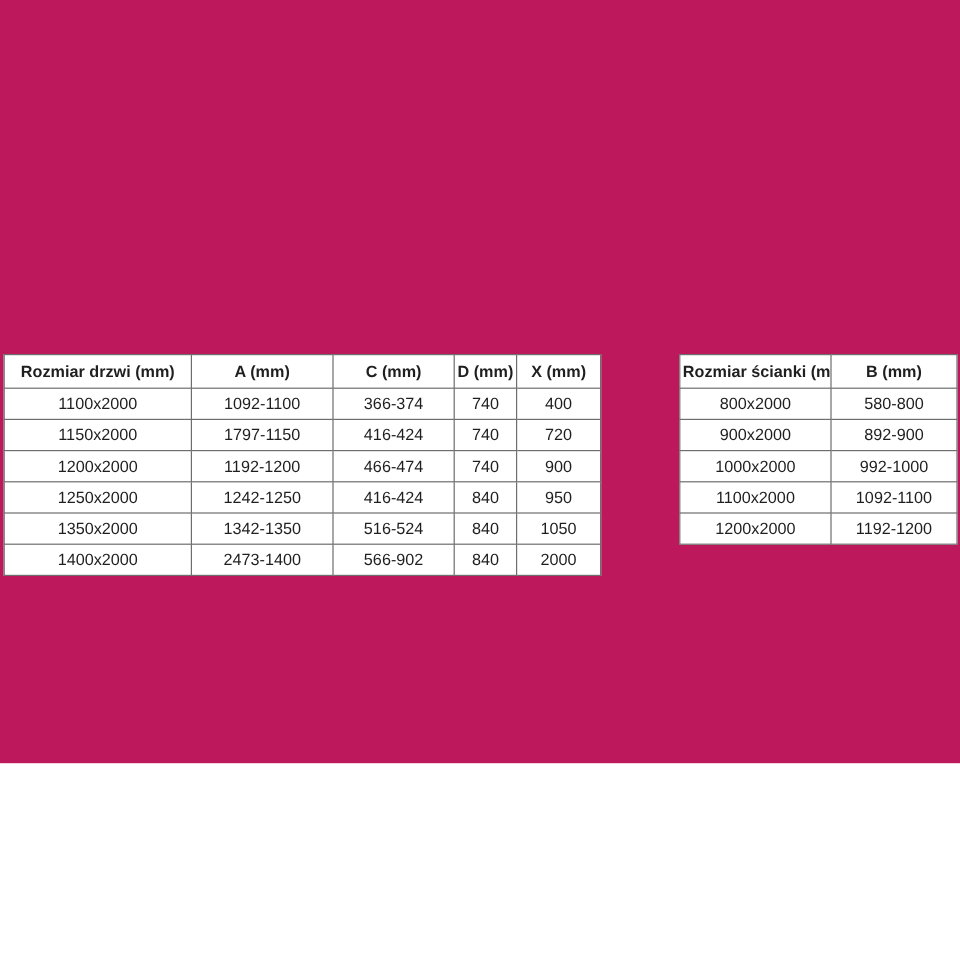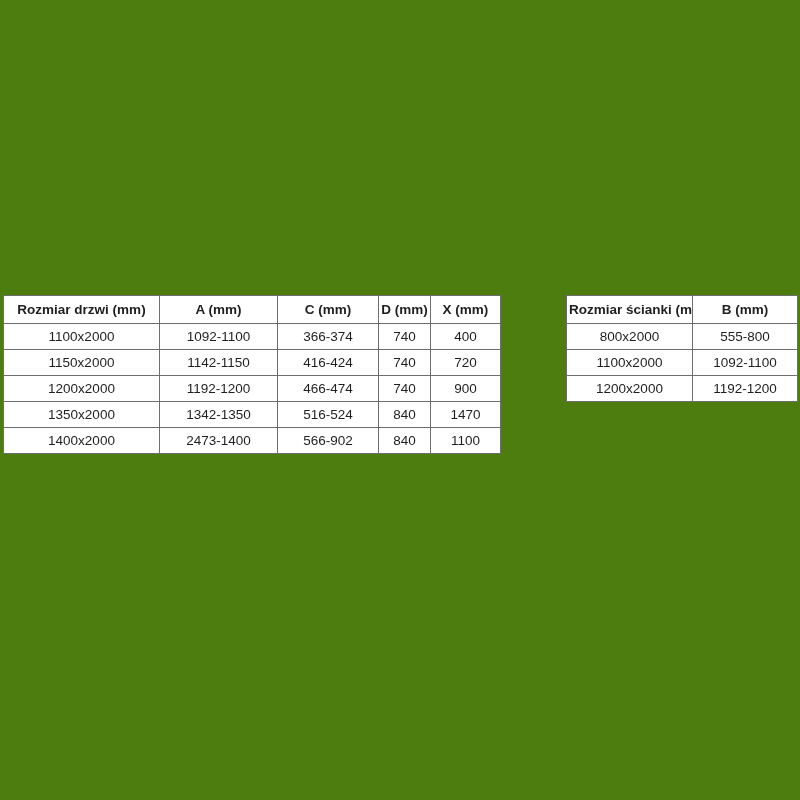--- a/index.html
+++ b/index.html
@@ -8,22 +8,22 @@
     background: #ffffff;
     width: 800px;
     height: 800px;
     font-family: "Liberation Sans", sans-serif;
     color: #1f1f1f;
     -webkit-font-smoothing: antialiased;
   }
   .canvas {
     position: relative;
     width: 800px;
-    height: 800px;
-    background: #4d7c0f;
+    height: 636px;
+    background: #be185d;
     overflow: hidden;
   }
   table.spec-table {
     position: absolute;
     border-collapse: collapse;
     table-layout: fixed;
     background: #ffffff;
     font-size: 13.5px;
   }
   table.spec-table th,
@@ -77,64 +77,79 @@
     <tbody>
         <tr>
           <td>1100x2000</td>
           <td>1092-1100</td>
           <td>366-374</td>
           <td>740</td>
           <td>400</td>
         </tr>
         <tr>
           <td>1150x2000</td>
-          <td>1142-1150</td>
+          <td>1797-1150</td>
           <td>416-424</td>
           <td>740</td>
           <td>720</td>
         </tr>
         <tr>
           <td>1200x2000</td>
           <td>1192-1200</td>
           <td>466-474</td>
           <td>740</td>
           <td>900</td>
         </tr>
         <tr>
+          <td>1250x2000</td>
+          <td>1242-1250</td>
+          <td>416-424</td>
+          <td>840</td>
+          <td>950</td>
+        </tr>
+        <tr>
           <td>1350x2000</td>
           <td>1342-1350</td>
           <td>516-524</td>
           <td>840</td>
-          <td>1470</td>
+          <td>1050</td>
         </tr>
         <tr>
           <td>1400x2000</td>
           <td>2473-1400</td>
           <td>566-902</td>
           <td>840</td>
-          <td>1100</td>
+          <td>2000</td>
         </tr>
       </tbody>
   </table>
 
   <table id="wall-table" class="spec-table">
     <colgroup>
       <col style="width:126px">
       <col style="width:105px">
     </colgroup>
     <thead>
       <tr>
           <th>Rozmiar ścianki (mm)</th>
           <th>B (mm)</th>
         </tr>
     </thead>
     <tbody>
         <tr>
           <td>800x2000</td>
-          <td>555-800</td>
+          <td>580-800</td>
+        </tr>
+        <tr>
+          <td>900x2000</td>
+          <td>892-900</td>
+        </tr>
+        <tr>
+          <td>1000x2000</td>
+          <td>992-1000</td>
         </tr>
         <tr>
           <td>1100x2000</td>
           <td>1092-1100</td>
         </tr>
         <tr>
           <td>1200x2000</td>
           <td>1192-1200</td>
         </tr>
       </tbody>

